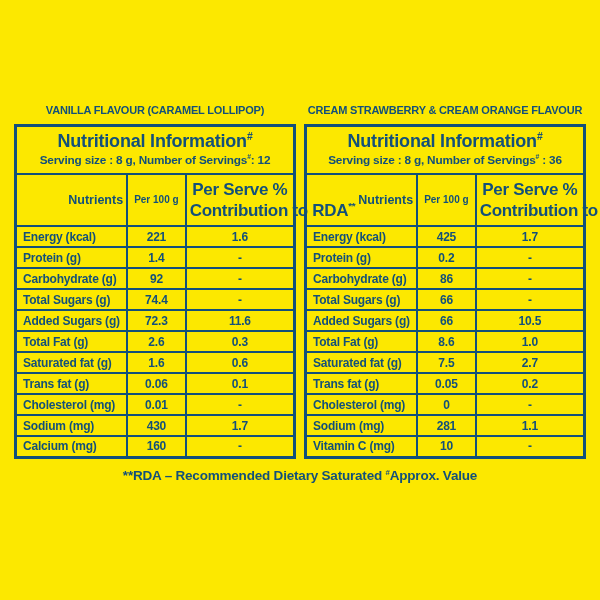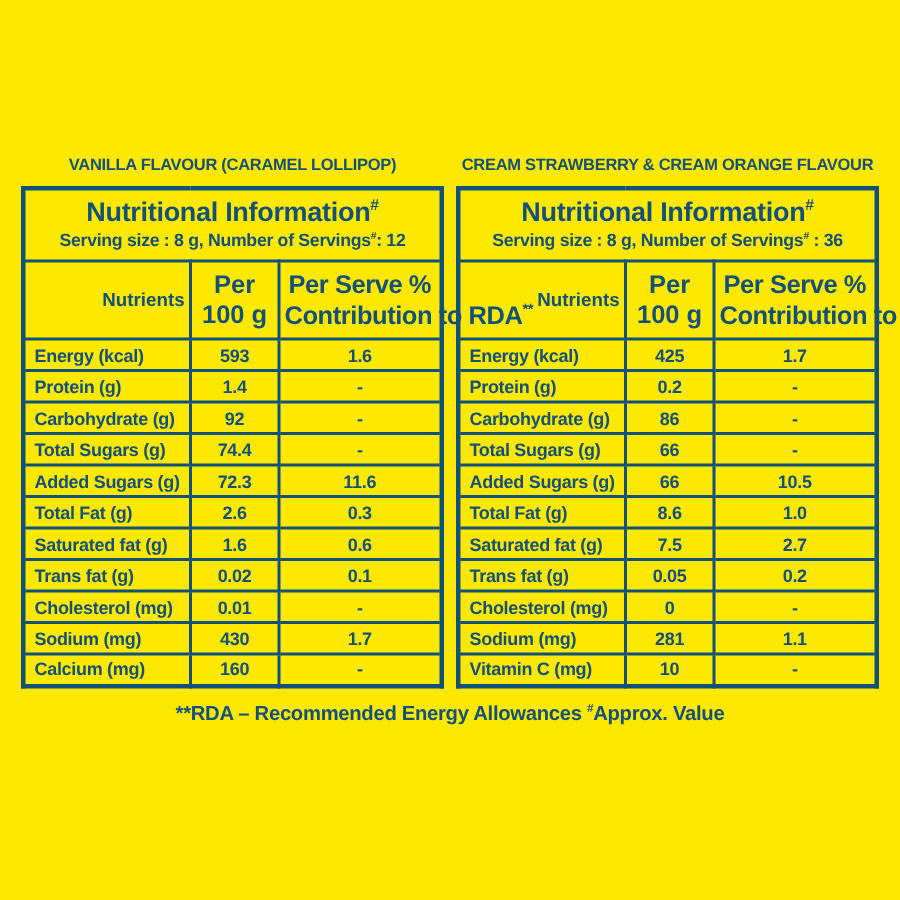--- a/index.html
+++ b/index.html
@@ -33,21 +33,21 @@
   col.c3 { width: 39%; }
   .main-head {
     text-align: center;
     padding: 3px 2px 4px 2px;
     line-height: 1.3;
   }
   .head-line1 { font-size: 18px; font-weight: 700; letter-spacing: -0.2px; white-space: nowrap; }
   .head-line2 { font-size: 11.8px; font-weight: 700; letter-spacing: -0.2px; white-space: nowrap; }
   .col-head th { padding: 4px 3px; vertical-align: middle; }
   .col-head .ch1 { text-align: right; font-size: 12.5px; font-weight: 700; padding-left: 6px; }
-  .col-head .ch2 { text-align: center; font-size: 17px; font-weight: 700; }
+  .col-head .ch2 { text-align: center; font-size: 10px; font-weight: 700; }
   .col-head .ch3 { text-align: center; font-size: 17px; font-weight: 700; letter-spacing: -0.3px; line-height: 1.25; white-space: nowrap; }
   tbody td {
     height: 21px;
     font-size: 12px;
     font-weight: 700;
     letter-spacing: -0.2px;
     padding: 1px 2px;
     white-space: nowrap;
   }
   tbody td.name { text-align: left; padding-left: 6px; }
@@ -85,21 +85,21 @@
           </tr>
           <tr class="col-head">
             <th class="ch1">Nutrients</th>
             <th class="ch2">Per 100 g</th>
             <th class="ch3"><span>Per Serve %</span><br><span>Contribution to RDA</span><sup>**</sup></th>
           </tr>
         </thead>
         <tbody>
             <tr>
               <td class="name">Energy (kcal)</td>
-              <td class="val">593</td>
+              <td class="val">221</td>
               <td class="val">1.6</td>
             </tr>
             <tr>
               <td class="name">Protein (g)</td>
               <td class="val">1.4</td>
               <td class="val">-</td>
             </tr>
             <tr>
               <td class="name">Carbohydrate (g)</td>
               <td class="val">92</td>
@@ -120,21 +120,21 @@
               <td class="val">2.6</td>
               <td class="val">0.3</td>
             </tr>
             <tr>
               <td class="name">Saturated fat (g)</td>
               <td class="val">1.6</td>
               <td class="val">0.6</td>
             </tr>
             <tr>
               <td class="name">Trans fat (g)</td>
-              <td class="val">0.02</td>
+              <td class="val">0.06</td>
               <td class="val">0.1</td>
             </tr>
             <tr>
               <td class="name">Cholesterol (mg)</td>
               <td class="val">0.01</td>
               <td class="val">-</td>
             </tr>
             <tr>
               <td class="name">Sodium (mg)</td>
               <td class="val">430</td>
@@ -225,14 +225,14 @@
               <td class="name">Vitamin C (mg)</td>
               <td class="val">10</td>
               <td class="val">-</td>
             </tr>
           </tbody>
       </table>
     </section>
 
   </div>
 
-  <p class="footnote"><span>**RDA – Recommended Energy Allowances </span><sup>#</sup><span>Approx. Value</span></p>
+  <p class="footnote"><span>**RDA – Recommended Dietary Saturated </span><sup>#</sup><span>Approx. Value</span></p>
 </div>
 
 </body></html>

